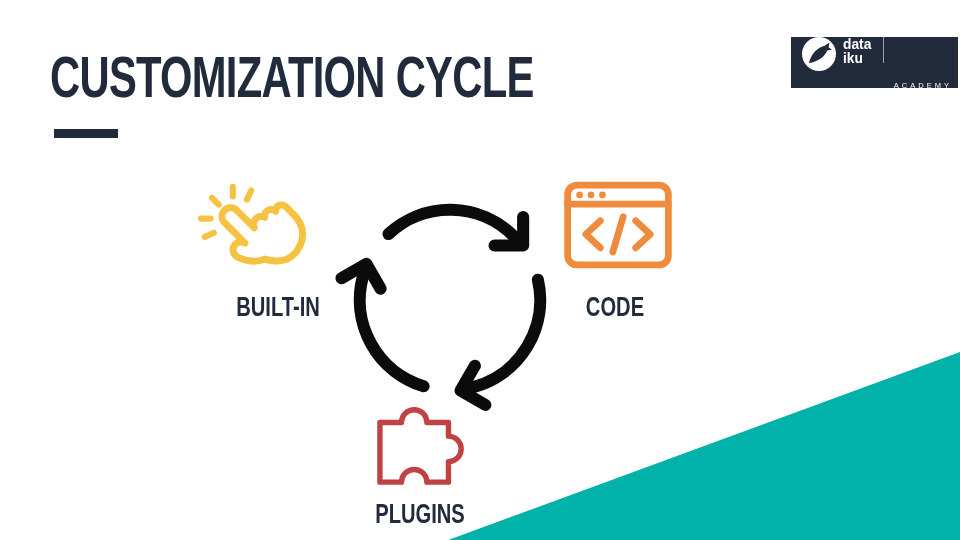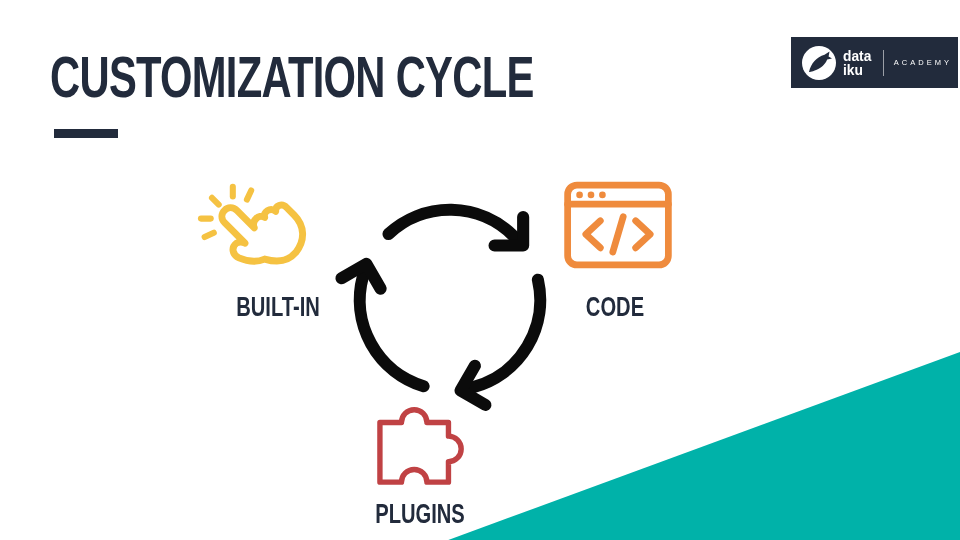--- a/index.html
+++ b/index.html
@@ -23,29 +23,29 @@
        transform-origin:center;white-space:nowrap;}
   .label-builtin{left:178px;top:291px;}
   .label-code{left:515px;top:291px;}
   .label-plugins{left:320px;top:498px;}
 
   .icon-abs{position:absolute;}
   .icon-abs svg{display:block;}
 
   
   .logo-badge{position:absolute;left:791px;top:37px;width:167px;height:51px;
-       display:flex;align-items:center;box-sizing:border-box;padding-left:11px;}
+       display:flex;box-sizing:border-box;padding-left:11px;}
   .logo-circle{width:34px;height:34px;border-radius:50%;background:#fff;
        display:flex;align-items:center;justify-content:center;flex:0 0 auto;}
   .logo-brand{margin-left:7px;color:#fff;font-weight:700;font-size:15px;
        line-height:13.5px;letter-spacing:0px;transform:scaleX(0.92);
        transform-origin:left center;}
   .logo-divider{width:1px;height:26px;background:rgba(255,255,255,0.55);
        margin-left:9px;margin-right:10px;flex:0 0 auto;}
-  .logo-suffix{color:#fff;font-size:7.5px;font-weight:400;letter-spacing:3px;}
+  .logo-suffix{color:#fff;font-size:7.5px;font-weight:400;letter-spacing:3px;margin-top:44px;}
 </style>
 </head>
 <body>
 
 <div class="slide">
 
   <div class="corner-triangle" style="background: rgb(0, 178, 169);"></div>
 
   <div class="title" style="color: rgb(34, 43, 60);">CUSTOMIZATION CYCLE</div>
   <div class="title-underline" style="background: rgb(34, 43, 60);"></div>

